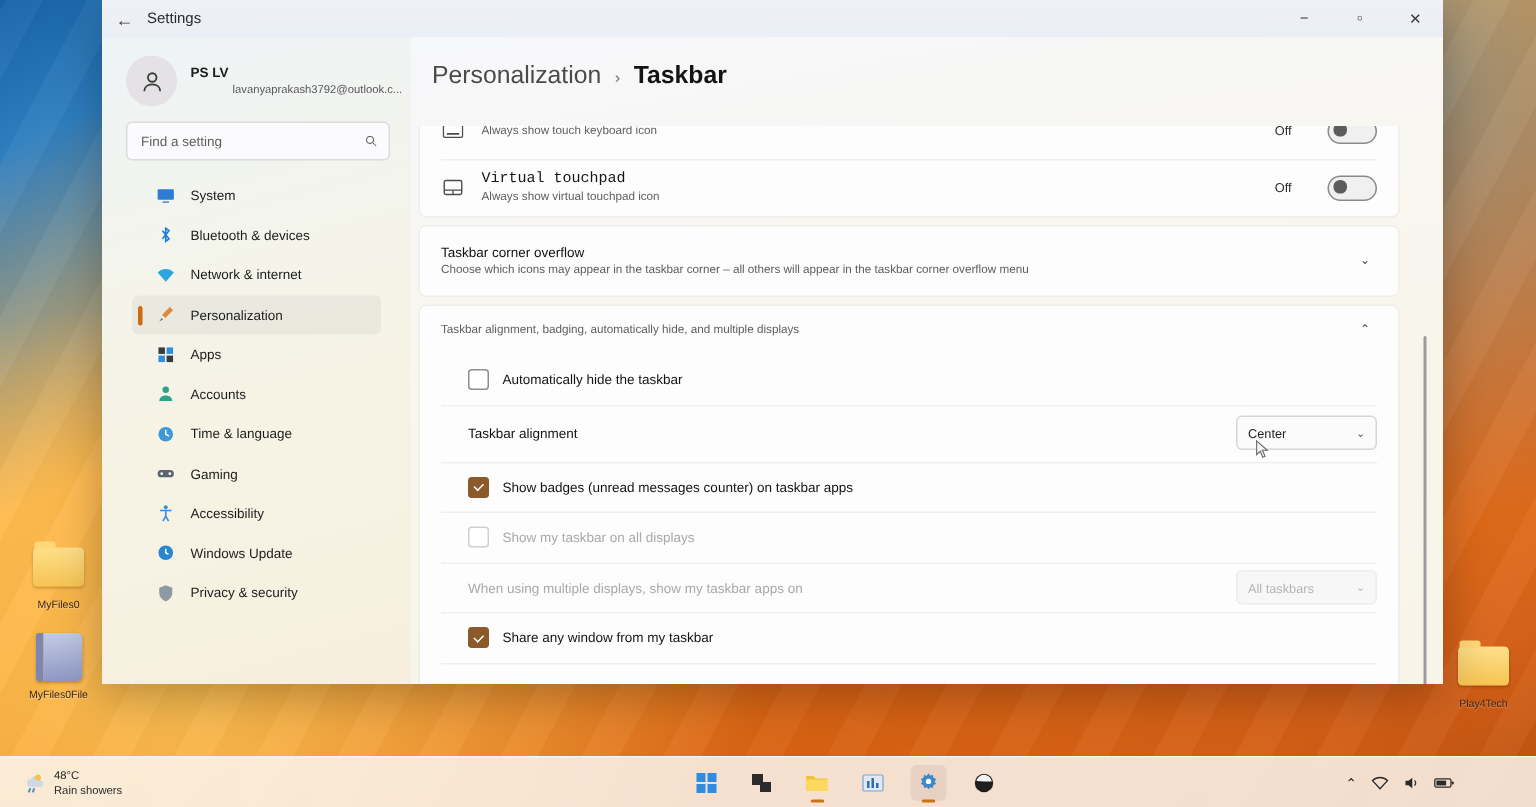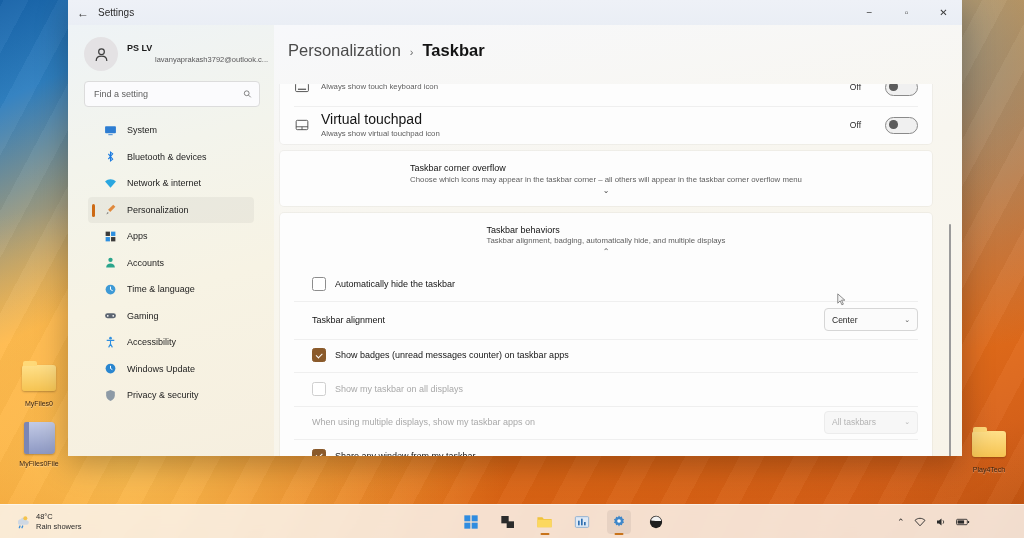--- a/index.html
+++ b/index.html
@@ -81,31 +81,31 @@
   .scroll-area{position:absolute;left:0;right:0;top:59px;bottom:0;overflow:hidden;}
   .card{background:#fdfdfd;border-radius:4px;margin:0 30px 7px 6px;
     box-shadow:0 0 0 1px rgba(0,0,0,.035);}
   .card.clip-top{border-radius:0 0 4px 4px;margin-top:-16px;}
 
   .srow{display:flex;align-items:center;min-height:38px;padding:0 14px;position:relative;}
   .srow + .srow:before{content:"";position:absolute;left:14px;right:14px;top:0;height:1px;
     background:#efefef;}
   .srow .ico{width:15px;flex:0 0 15px;margin-right:12px;display:flex;align-items:center;justify-content:center;}
   .srow .txt{flex:1;}
-  .srow .t1{font-size:14px;color:#141414;line-height:1.35;}
+  .srow .t1{font-size:10px;color:#141414;line-height:1.35;font-family:Liberation Mono, monospace;}
   .srow .t2{font-size:7.8px;color:#606060;line-height:1.35;}
 
   .toggle-wrap{display:flex;align-items:center;gap:24px;}
   .toggle-lbl{font-size:8.5px;color:#2a2a2a;}
   .switch{width:31px;height:15px;border-radius:9px;border:1px solid #8a8a8a;background:#f0f0f0;
     position:relative;}
   .switch .knob{position:absolute;top:2.5px;left:3px;width:8.5px;height:8.5px;border-radius:50%;
     background:#5c5c5c;}
 
-  .sect-head{display:flex;align-items:center;padding:11px 14px;flex-direction:column;}
+  .sect-head{display:flex;align-items:center;padding:11px 14px;}
   .sect-head .txt{flex:1;}
   .sect-head .st1{font-size:9px;color:#111;line-height:1.4;}
   .sect-head .st2{font-size:7.8px;color:#5e5e5e;line-height:1.4;}
   .chev{width:16px;text-align:center;font-size:8px;color:#4a4a4a;}
 
   .crow{display:flex;align-items:center;min-height:33.5px;padding:0 14px 0 32px;position:relative;}
   .crow + .crow:before,.crow.first:before{content:"";position:absolute;left:14px;right:14px;top:0;
     height:1px;background:#efefef;}
   .crow .clabel{font-size:9px;color:#141414;flex:1;}
   .crow.disabled .clabel{color:#a9a9a9;}
@@ -380,21 +380,20 @@
               <div class="st1">Taskbar corner overflow</div>
               <div class="st2">Choose which icons may appear in the taskbar corner – all others will appear in the taskbar corner overflow menu</div>
             </span>
             <span class="chev">⌄</span>
           </div>
         </div>
 
         <div class="card">
           <div class="sect-head">
             <span class="txt">
-              <div class="st1">Taskbar behaviors</div>
               <div class="st2">Taskbar alignment, badging, automatically hide, and multiple displays</div>
             </span>
             <span class="chev">⌃</span>
           </div>
 
           <div class="crow">
             <span class="cbox"></span>
             <span class="clabel">Automatically hide the taskbar</span>
           </div>
 

